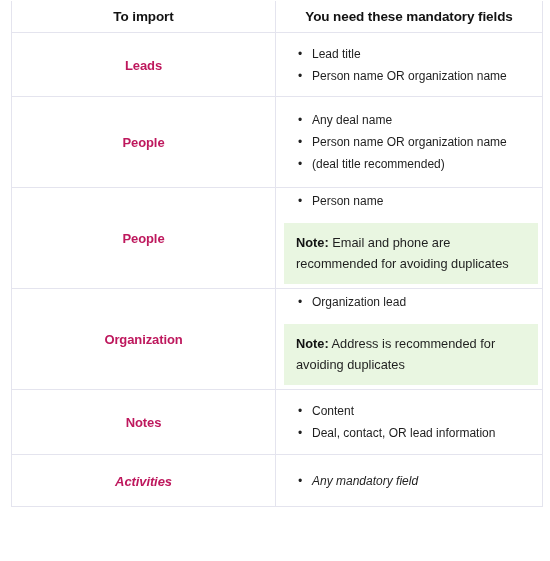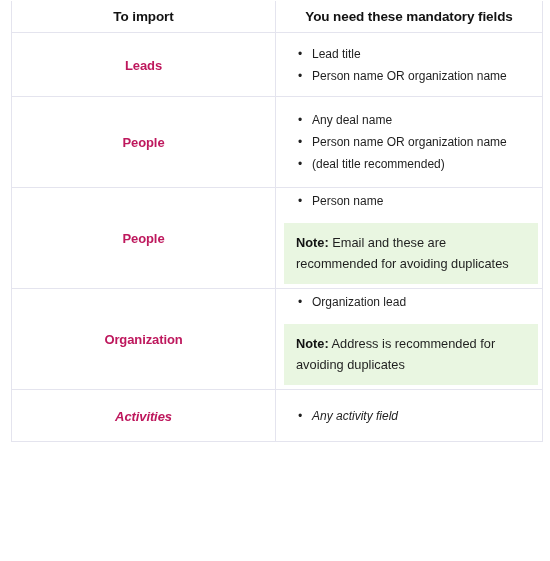--- a/index.html
+++ b/index.html
@@ -172,48 +172,59 @@
 
       <tr class="r-people">
         <td class="cell-left">
           <span class="row-label">People</span>
         </td>
         <td class="cell-right">
           <ul class="field-list">
             <li>Person name</li>
           </ul>
           <div class="note-box">
-            <span class="note-text"><span class="note-label">Note:</span><span> Email and these are recommended for avoiding duplicates</span></span>
+            <span class="note-text"><span class="note-label">Note:</span><span> Email and phone are recommended for avoiding duplicates</span></span>
           </div>
         </td>
       </tr>
 
       <tr class="r-org">
         <td class="cell-left">
           <span class="row-label">Organization</span>
         </td>
         <td class="cell-right">
           <ul class="field-list">
             <li>Organization lead</li>
           </ul>
           <div class="note-box">
             <span class="note-text"><span class="note-label">Note:</span><span> Address is recommended for avoiding duplicates</span></span>
           </div>
         </td>
       </tr>
 
 
+      <tr class="r-notes">
+        <td class="cell-left">
+          <span class="row-label">Notes</span>
+        </td>
+        <td class="cell-right">
+          <ul class="field-list">
+            <li>Content</li>
+            <li>Deal, contact, OR lead information</li>
+          </ul>
+        </td>
+      </tr>
 
       <tr class="r-activities">
         <td class="cell-left">
           <span class="row-label">Activities</span>
         </td>
         <td class="cell-right">
           <ul class="field-list">
-            <li>Any activity field</li>
+            <li>Any mandatory field</li>
           </ul>
         </td>
       </tr>
 
     </tbody>
   </table>
 
 </div>
 
 </body></html>

